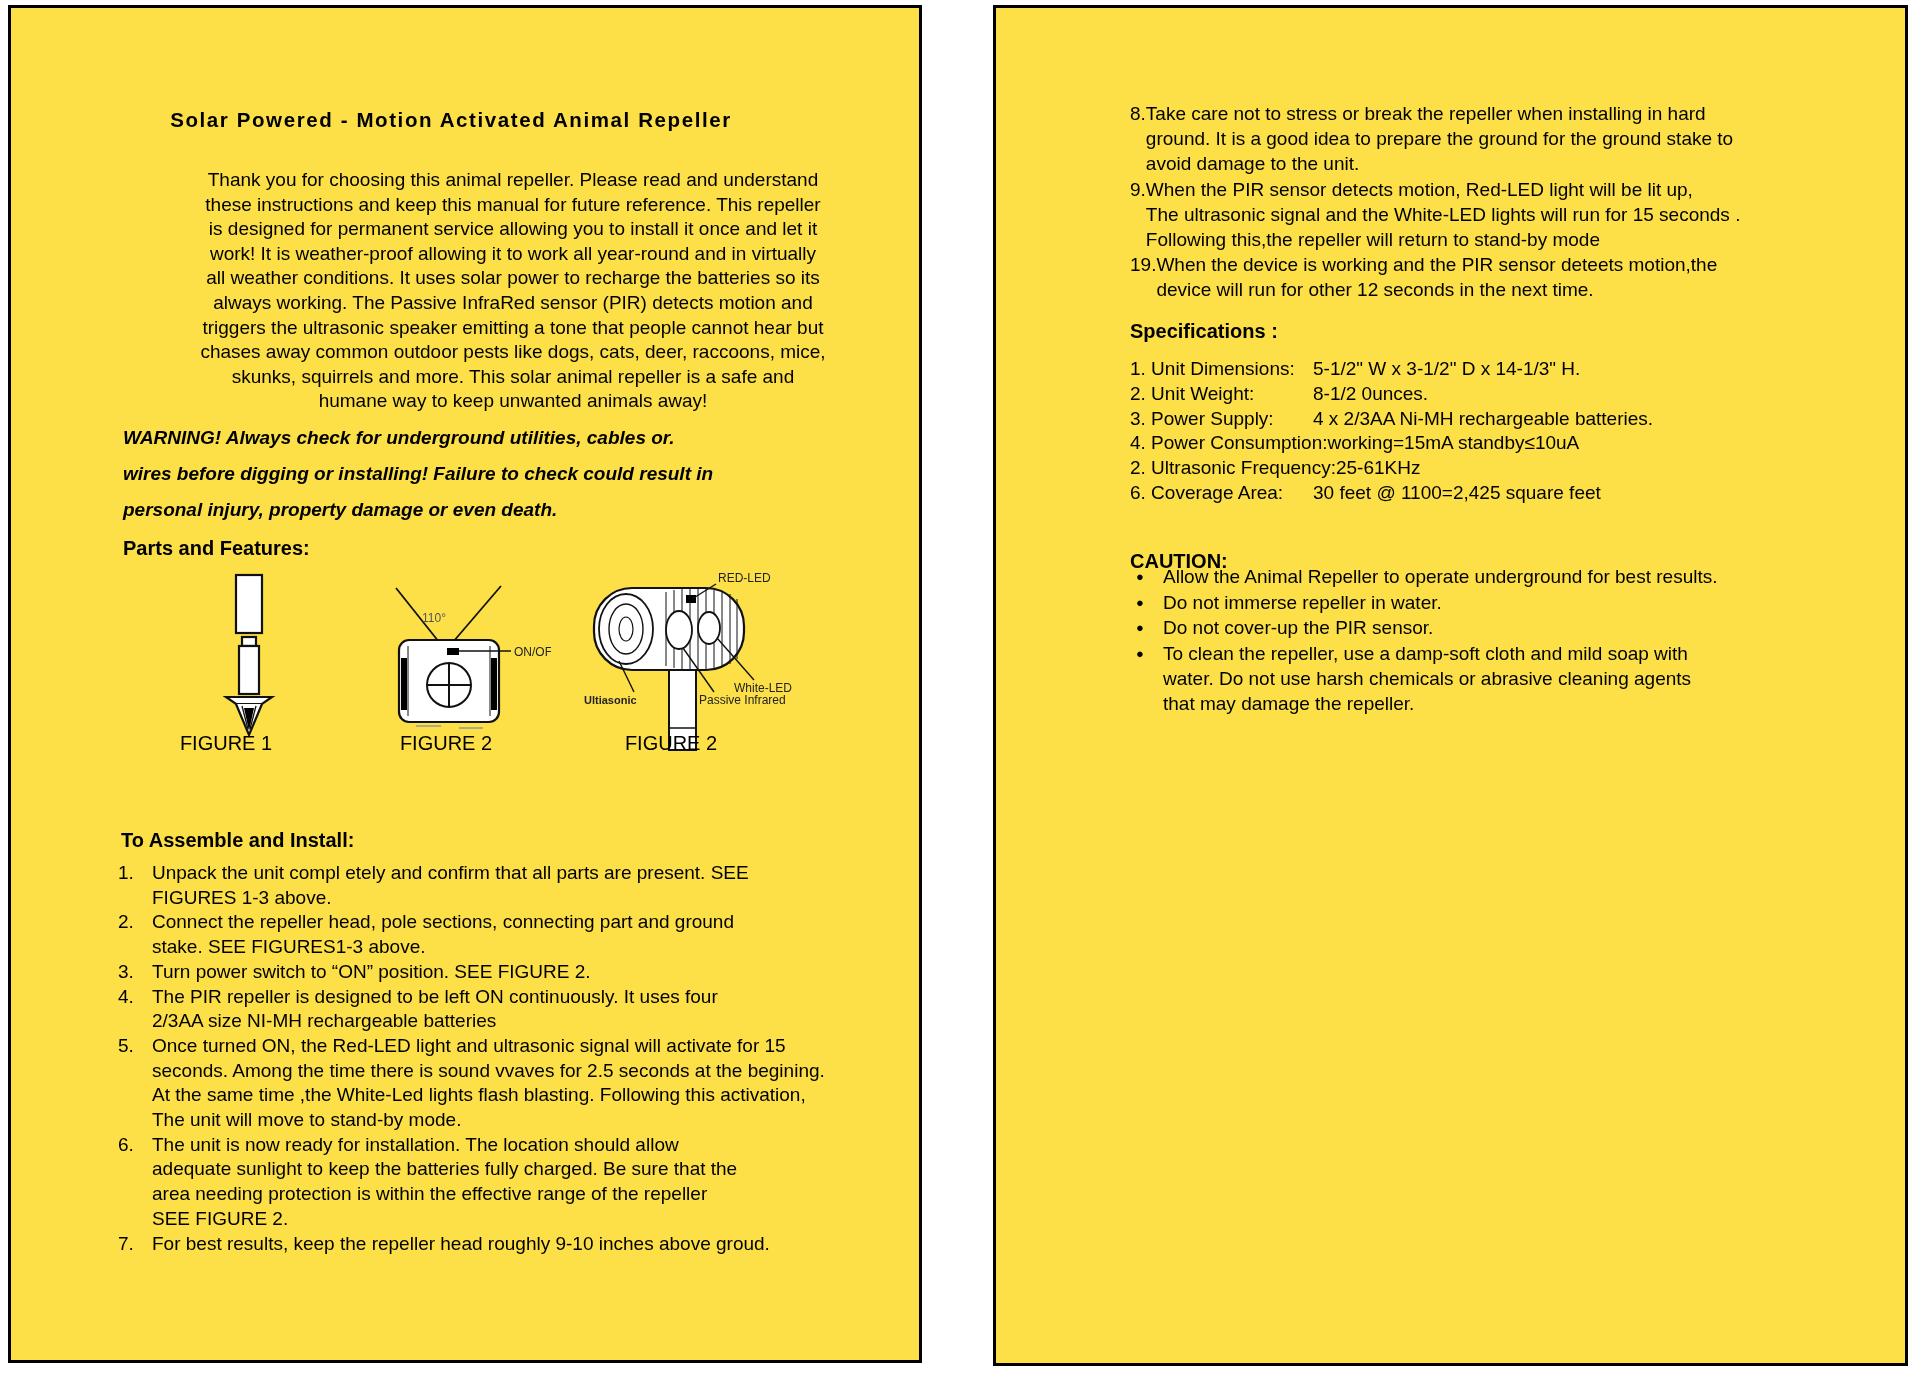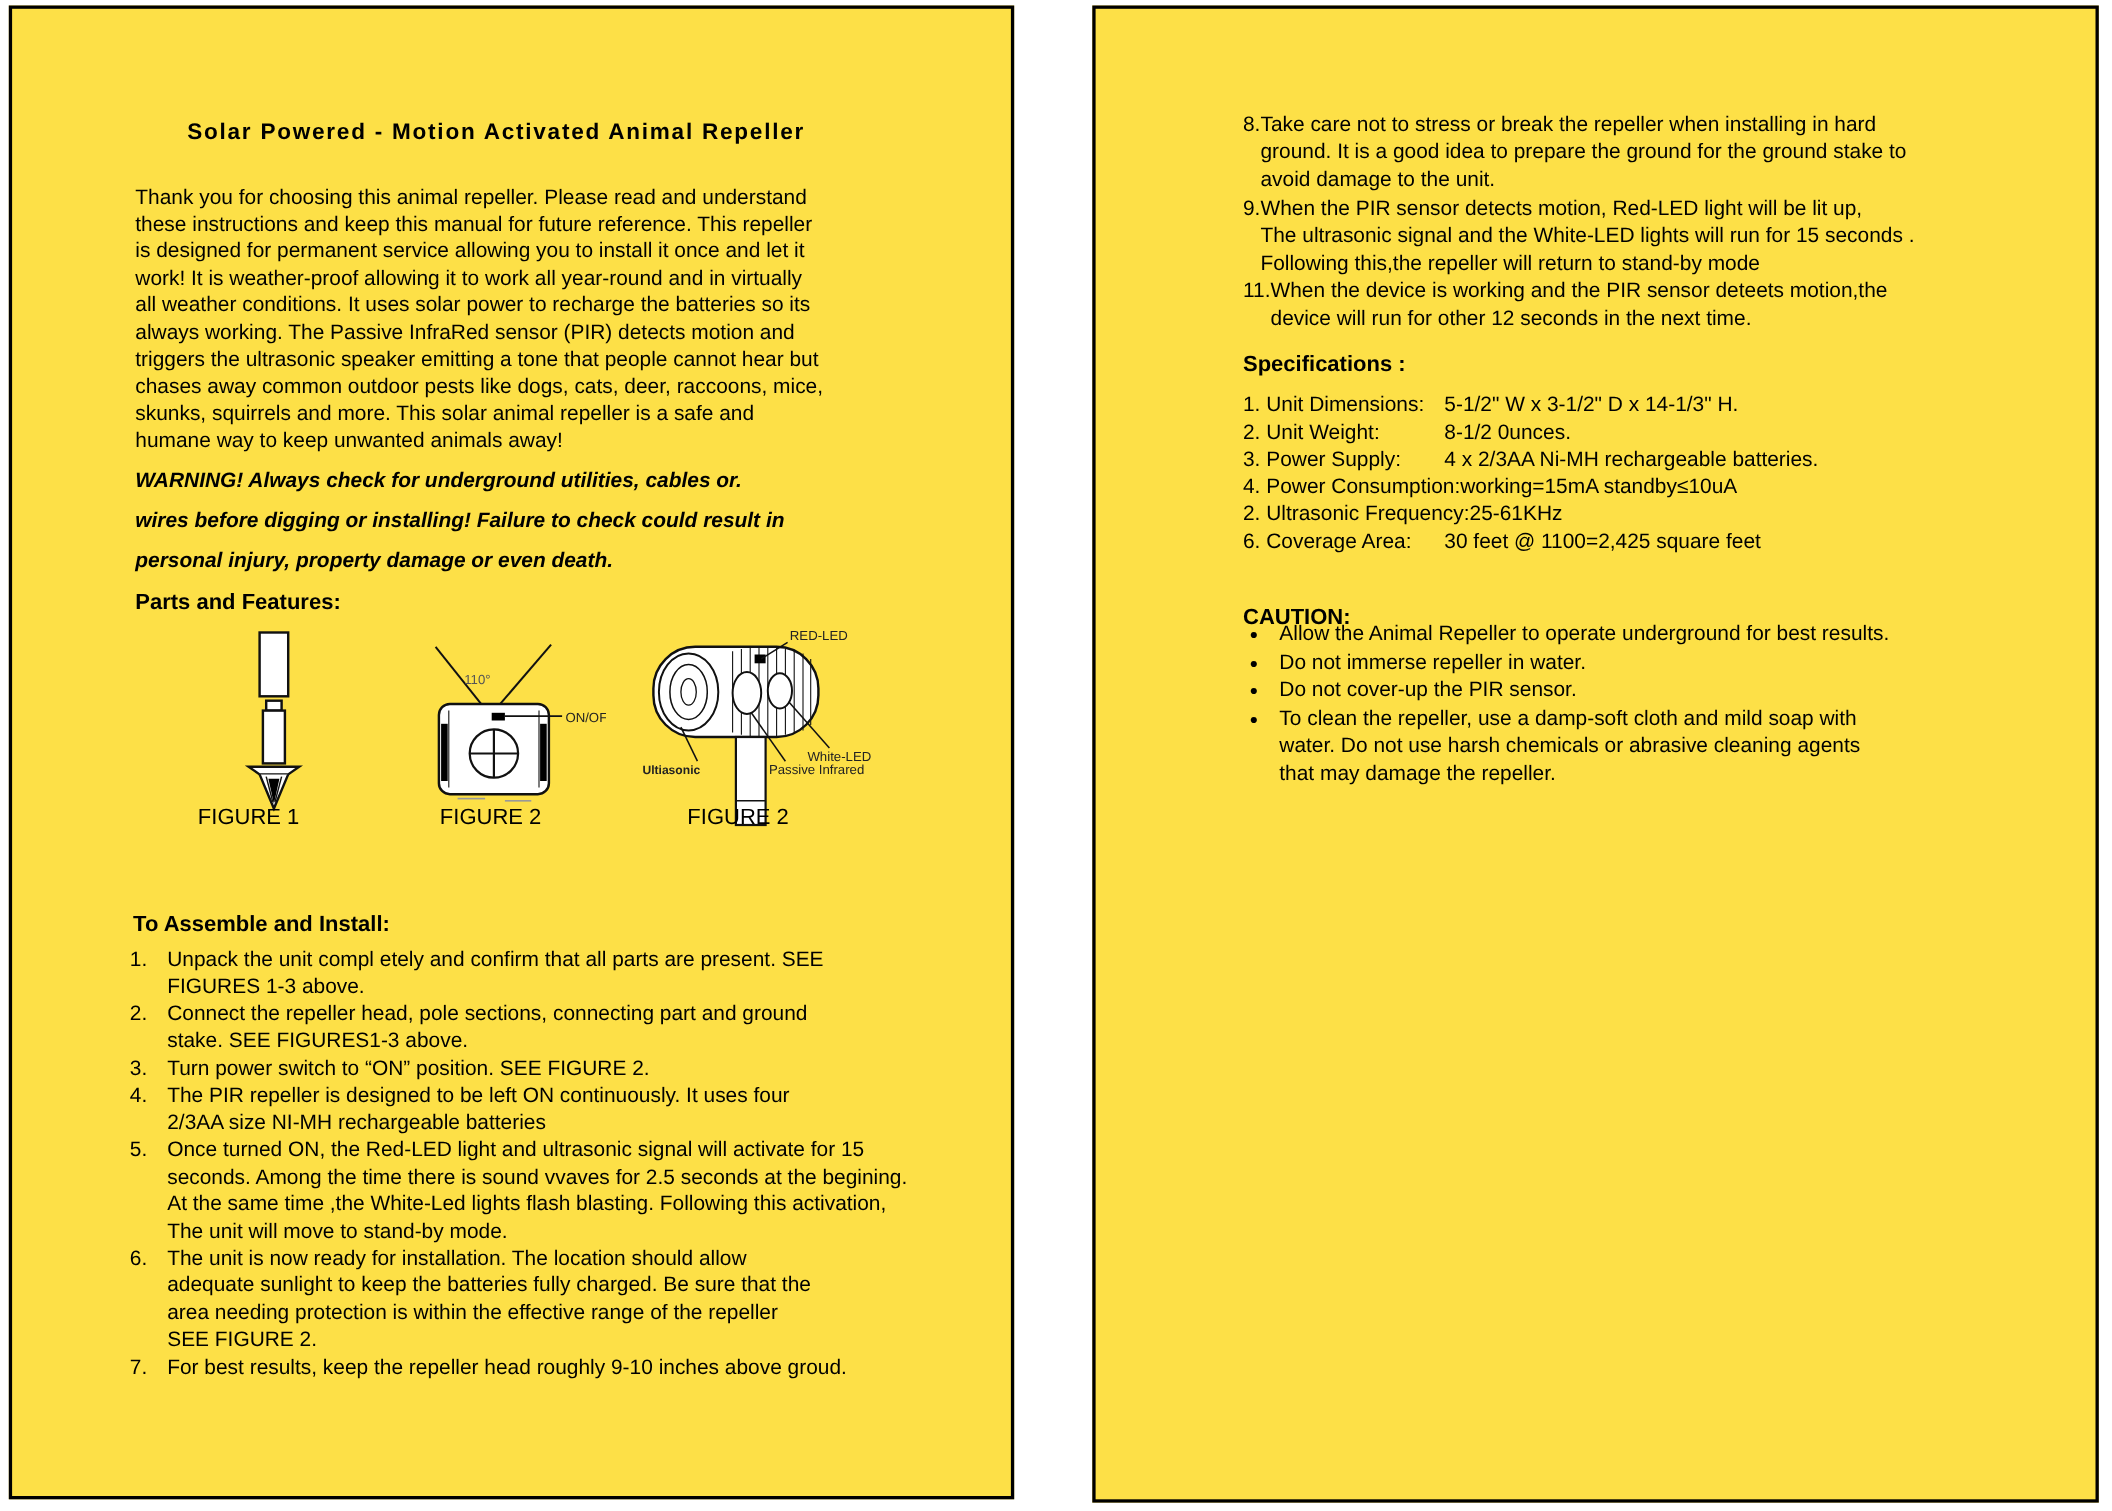--- a/index.html
+++ b/index.html
@@ -40,21 +40,21 @@
   svg .lbl-b{font-size:11px;font-weight:bold;}
   svg .lbl-angle{font-size:12px;fill:#555;}
 </style>
 </head>
 <body>
 
 <div class="page" id="page1">
 
   <div class="abs doc-title" style="left:100px;top:100px;width:680px;">Solar Powered - Motion Activated Animal Repeller</div>
 
-  <div class="abs para" style="left:112px;top:160px;width:780px;">Thank you for choosing this animal repeller.   Please read and understand
+  <div class="abs para" style="left:112px;top:160px;width:780px;text-align:center;">Thank you for choosing this animal repeller.   Please read and understand
 these instructions and keep this manual for future reference.   This repeller
 is designed for permanent service allowing you to install it once and let it
 work!   It is weather-proof allowing it to work all year-round and in virtually
 all weather conditions.   It uses solar power to recharge the batteries so its
 always working.  The Passive InfraRed sensor (PIR) detects motion and
 triggers the ultrasonic speaker emitting a tone that people cannot hear but
 chases away common outdoor pests like dogs, cats, deer, raccoons, mice,
 skunks, squirrels and more.   This solar animal repeller is a safe and
 humane way to keep unwanted animals away!</div>
 
@@ -184,21 +184,21 @@
 ground.   It is a good idea to prepare the ground for the ground stake to
 avoid damage to the unit.</div>
     </div>
     <div class="step">
       <span class="num">9.</span>
       <div class="txt">When the PIR sensor  detects  motion, Red-LED light will be lit up,
 The ultrasonic signal and the White-LED lights will run for 15 seconds .
 Following this,the repeller will return to stand-by mode</div>
     </div>
     <div class="step">
-      <span class="num">11.</span>
+      <span class="num">19.</span>
       <div class="txt">When the device is working and the PIR sensor deteets motion,the
  device will run for other 12 seconds in the next time.</div>
     </div>
   </div>
 
   <div class="abs heading" style="left:134px;top:311px;">Specifications :</div>
 
   <div class="abs" style="left:134px;top:349px;width:760px;">
     <div class="spec-row">
       <span class="spec-label">1. Unit Dimensions:</span>

